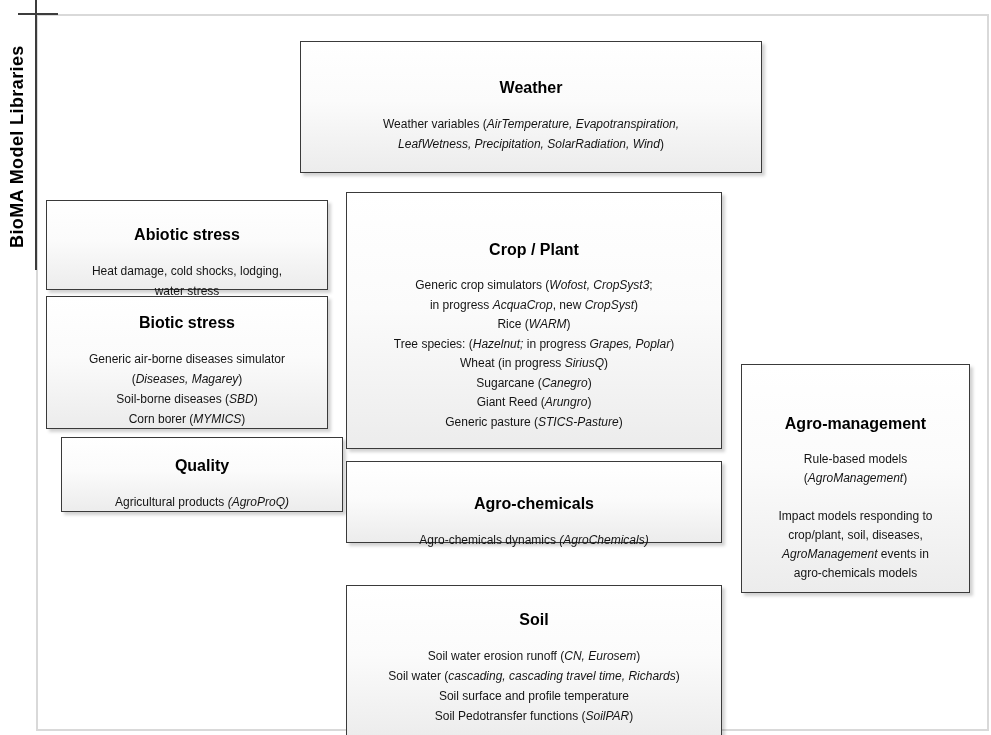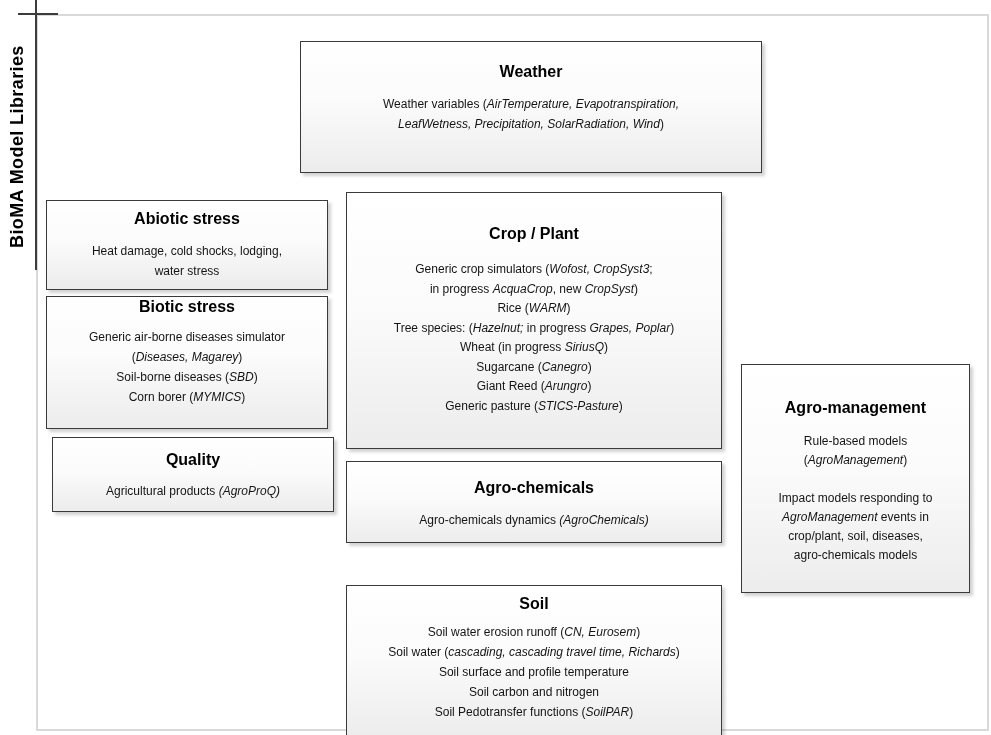--- a/index.html
+++ b/index.html
@@ -18,34 +18,34 @@
     display:flex;align-items:center;justify-content:center;
     writing-mode:vertical-rl;transform:rotate(180deg);
     font-weight:bold;font-size:18px;letter-spacing:.4px;color:#000;white-space:nowrap;
   }
   .box{
     position:absolute;box-sizing:border-box;text-align:center;
     border:1.5px solid #3a3a3a;
     background:linear-gradient(180deg,#ffffff 0%,#fbfbfb 45%,#ececec 100%);
     box-shadow:3px 3px 3px rgba(0,0,0,0.18);
   }
-  .box-title{margin:0;font-weight:bold;font-size:16px;line-height:20px;color:#000;}
+  .box-title{margin:16px;font-weight:bold;font-size:16px;line-height:20px;color:#000;}
   .box-body{font-size:12px;color:#141414;}
   .box-body .line{line-height:20px;min-height:20px;white-space:nowrap;}
   .box-body .line.spacer{min-height:12px;line-height:12px;}
   em{font-style:italic;}
 
   #box-weather{left:300px;top:41px;width:462px;height:132px;padding-top:20px;}
   #box-weather .box-body{margin-top:12px;}
   #box-abiotic{left:46px;top:200px;width:282px;height:90px;padding-top:8px;}
   #box-abiotic .box-body{margin-top:12px;}
   #box-abiotic .box-body .line{white-space:normal;}
   #box-biotic{left:46px;top:296px;width:282px;height:133px;}
   #box-biotic .box-body{margin-top:10px;}
-  #box-quality{left:52px;top:437px;width:282px;height:75px;padding-top:12px;}
+  #box-quality{left:61px;top:437px;width:282px;height:75px;padding-top:2px;}
   #box-quality .box-body{margin-top:11px;}
   #box-crop{left:346px;top:192px;width:376px;height:257px;padding-top:31px;}
   #box-crop .box-body{margin-top:16px;}
   #box-crop .box-body .line{line-height:19.5px;min-height:19.5px;}
   #box-agrochem{left:346px;top:461px;width:376px;height:82px;padding-top:16px;}
   #box-agrochem .box-body{margin-top:12px;}
   #box-soil{left:346px;top:585px;width:376px;height:155px;padding-top:8px;}
   #box-soil .box-body{margin-top:8px;}
   #box-agromgmt{left:741px;top:364px;width:229px;height:229px;padding-top:33px;}
   #box-agromgmt .box-body{margin-top:14px;}
@@ -113,30 +113,29 @@
         <div class="line"><span>Agro-chemicals dynamics </span><em>(AgroChemicals)</em></div>
       </div>
   </div>
 
   <div class="box" id="box-soil">
     <h2 class="box-title">Soil</h2>
     <div class="box-body">
         <div class="line"><span>Soil water erosion runoff (</span><em>CN, Eurosem</em><span>)</span></div>
         <div class="line"><span>Soil water (</span><em>cascading, cascading travel time, Richards</em><span>)</span></div>
         <div class="line"><span>Soil surface and profile temperature</span></div>
-        <div class="line"><span>Soil carbon and nitrogen</span></div>
         <div class="line"><span>Soil Pedotransfer functions (</span><em>SoilPAR</em><span>)</span></div>
       </div>
   </div>
 
   <div class="box" id="box-agromgmt">
     <h2 class="box-title">Agro-management</h2>
     <div class="box-body">
         <div class="line"><span>Rule-based models</span></div>
         <div class="line"><span>(</span><em>AgroManagement</em><span>)</span></div>
         <div class="line spacer"></div>
         <div class="line"><span>Impact models responding to</span></div>
+        <div class="line"><span>crop/plant, soil, diseases,</span></div>
         <div class="line"><em>AgroManagement</em><span> events in</span></div>
-        <div class="line"><span>crop/plant, soil, diseases,</span></div>
         <div class="line"><span>agro-chemicals models</span></div>
       </div>
   </div>
 </div>
 
 </body></html>

